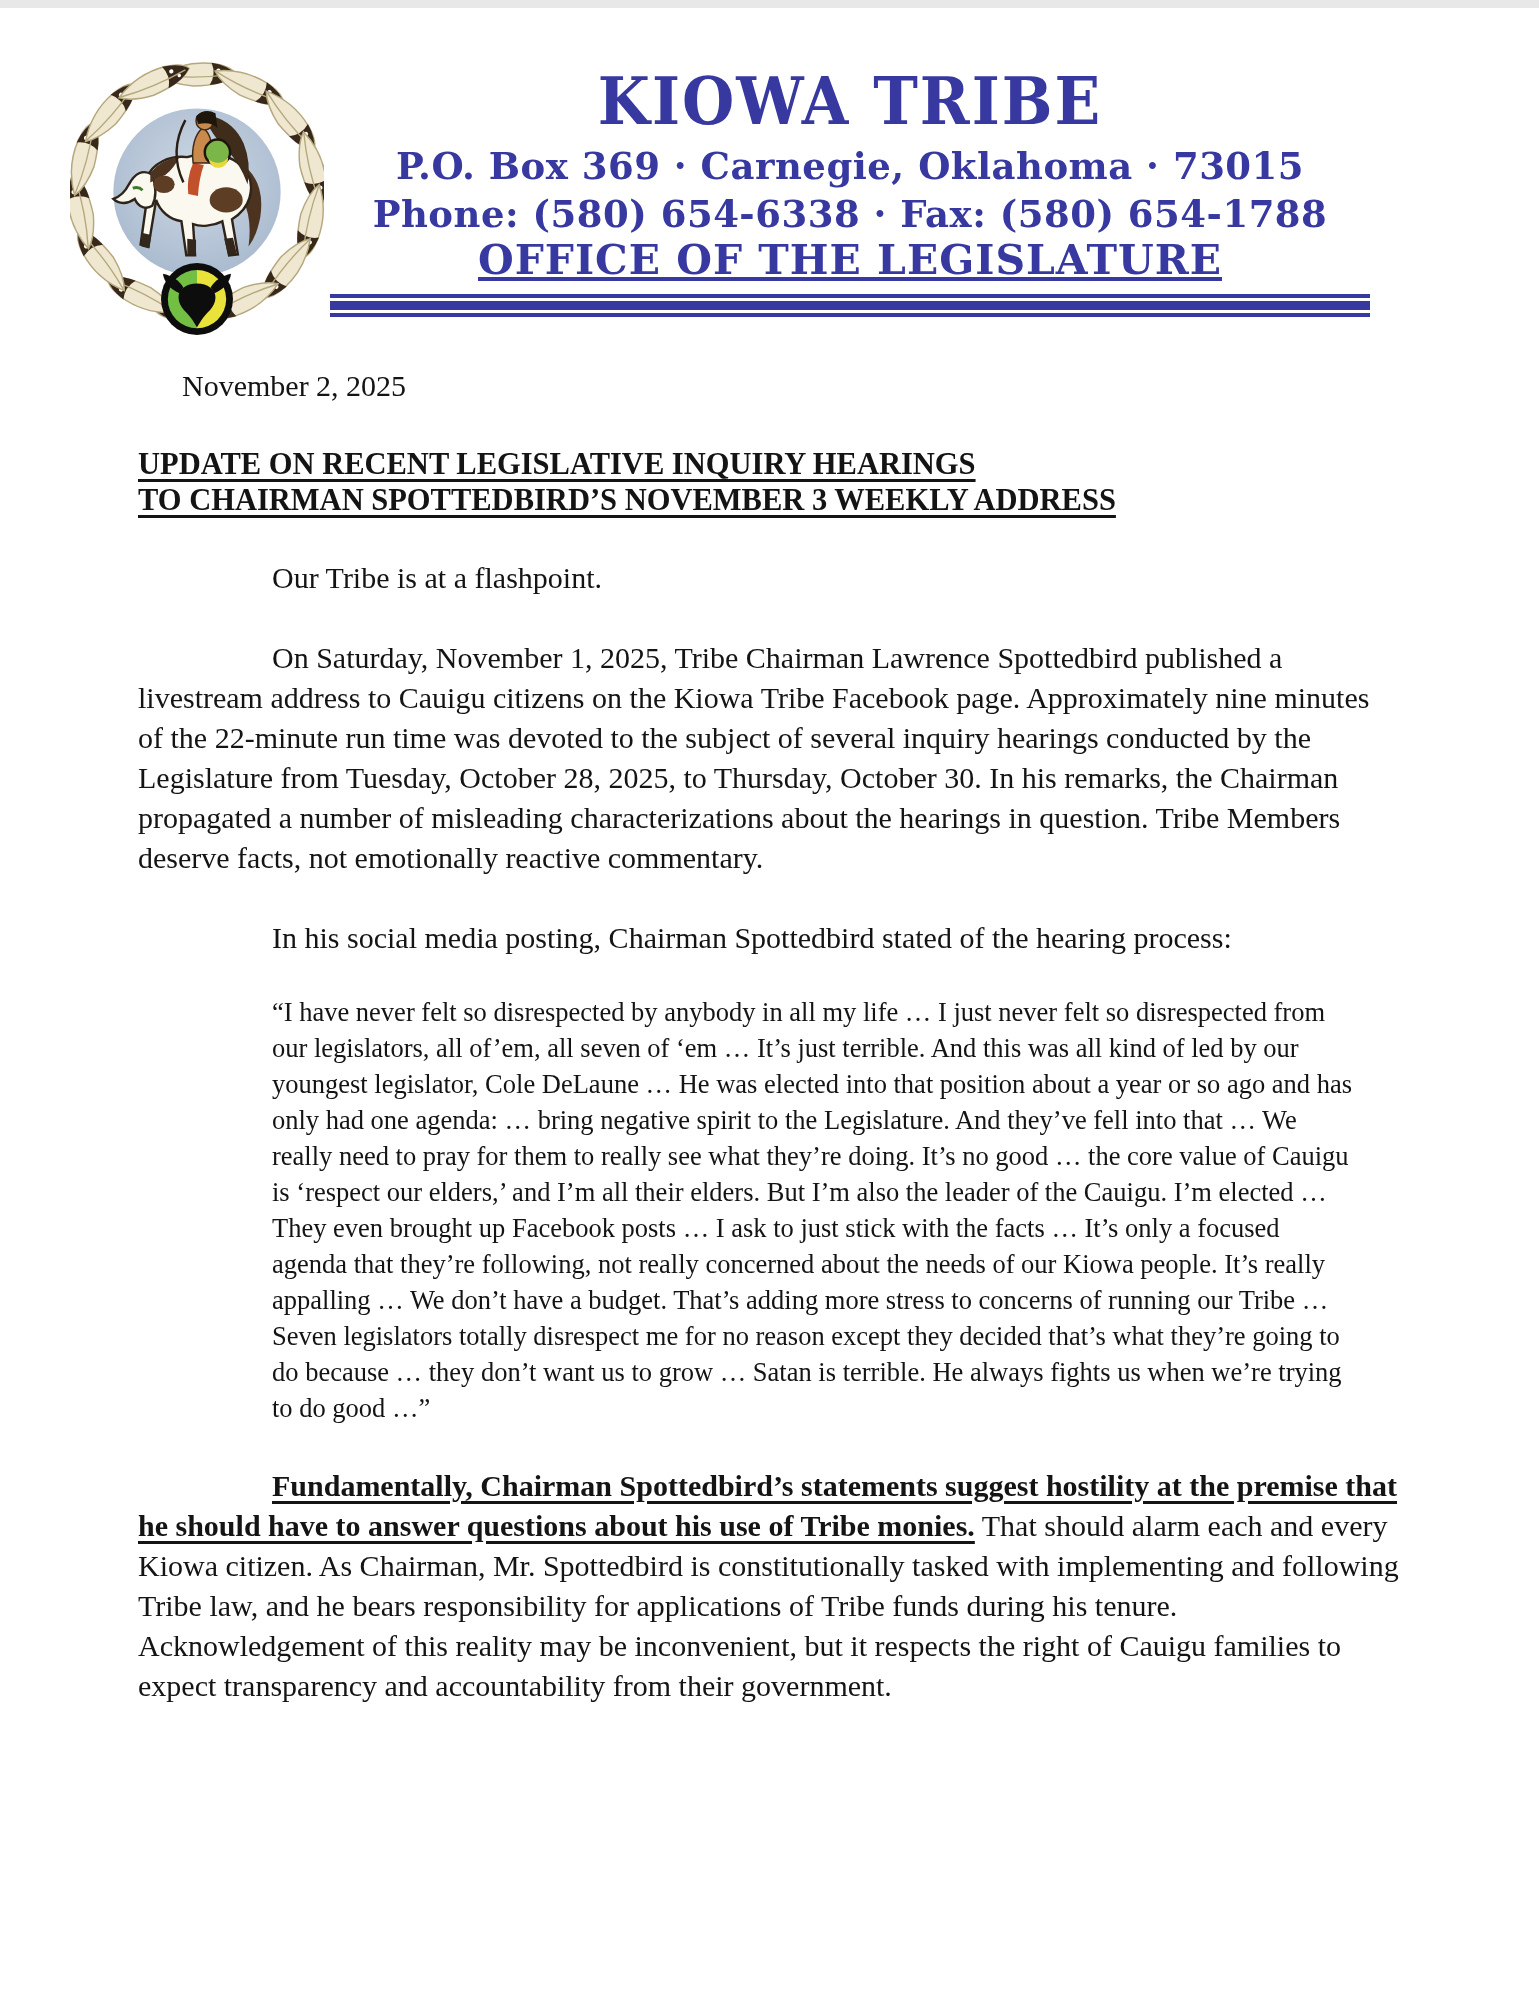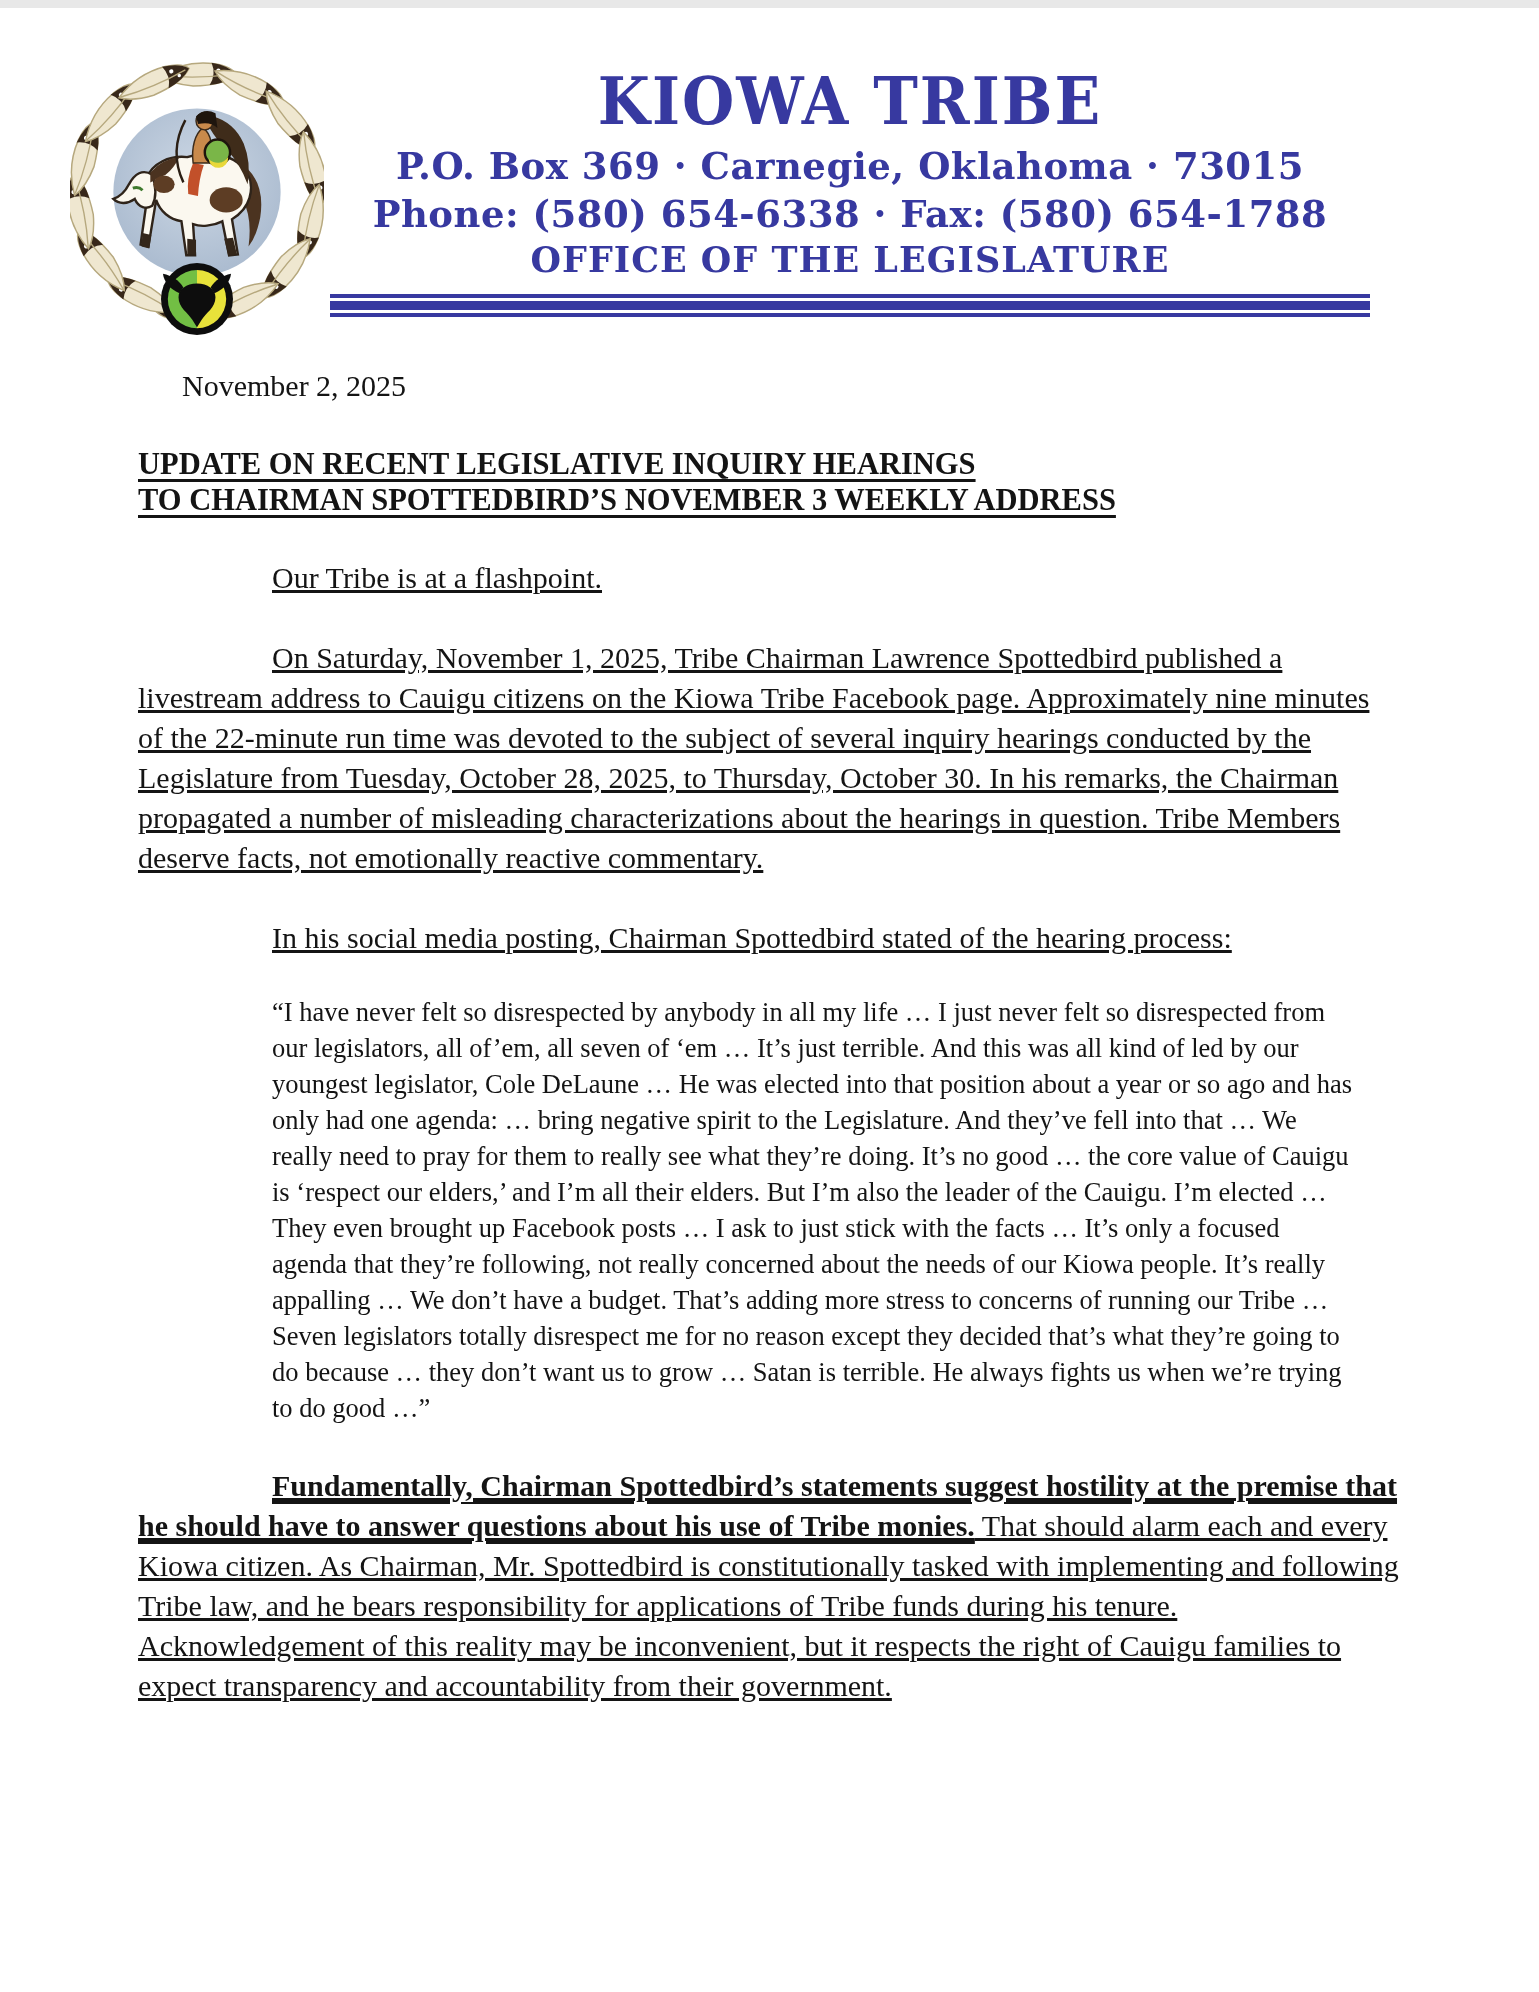--- a/index.html
+++ b/index.html
@@ -27,36 +27,36 @@
   .header{position:relative;height:332px;margin:0 -139px 0 -138px;}
   .seal{position:absolute;left:70px;top:46px;width:254px;height:284px;}
   .header-text{
     position:absolute;left:330px;top:58px;width:1040px;
     text-align:center;color:var(--accent);
     font-family:"DejaVu Serif", serif;font-weight:bold;
   }
   .org-name{font-size:60px;line-height:66px;letter-spacing:2px;transform:scaleY(1.08);transform-origin:top center;}
   .addr-line{font-size:37px;line-height:48px;margin-top:10px;letter-spacing:.5px;}
   .phone-line{font-size:37px;line-height:48px;letter-spacing:.5px;}
-  .office-line{font-size:35px;line-height:44px;letter-spacing:1px;}
+  .office-line{font-size:41px;line-height:44px;letter-spacing:1px;text-decoration:underline;}
   .rule{margin-top:12px;}
   .rule .thin{height:4px;background:var(--accent);}
   .rule .gap{height:3px;background:transparent;}
   .rule .thick{height:9px;background:var(--accent);}
   
   .date-line{margin:26px 0 0 44px;font-size:30px;line-height:40px;}
   .letter-title{margin-top:40px;text-align:left;font-weight:bold;font-size:30.5px;line-height:36px;}
   .letter-title .t-line span{
     text-decoration:underline;
     text-decoration-thickness:2.5px;
     text-underline-offset:5px;
   }
   .body-para{
     margin:40px 0 0 0;font-size:30px;line-height:40px;
-    text-indent:134px;text-align:left;text-decoration:underline;
+    text-indent:134px;text-align:left;
   }
   .quote-block{
     margin:36px 0 0 134px;width:1088px;
     font-size:26.5px;line-height:36px;
   }
   .lead-bold{
     font-weight:bold;text-decoration:underline;
     text-decoration-thickness:2.5px;text-underline-offset:5px;
   }
 </style>

